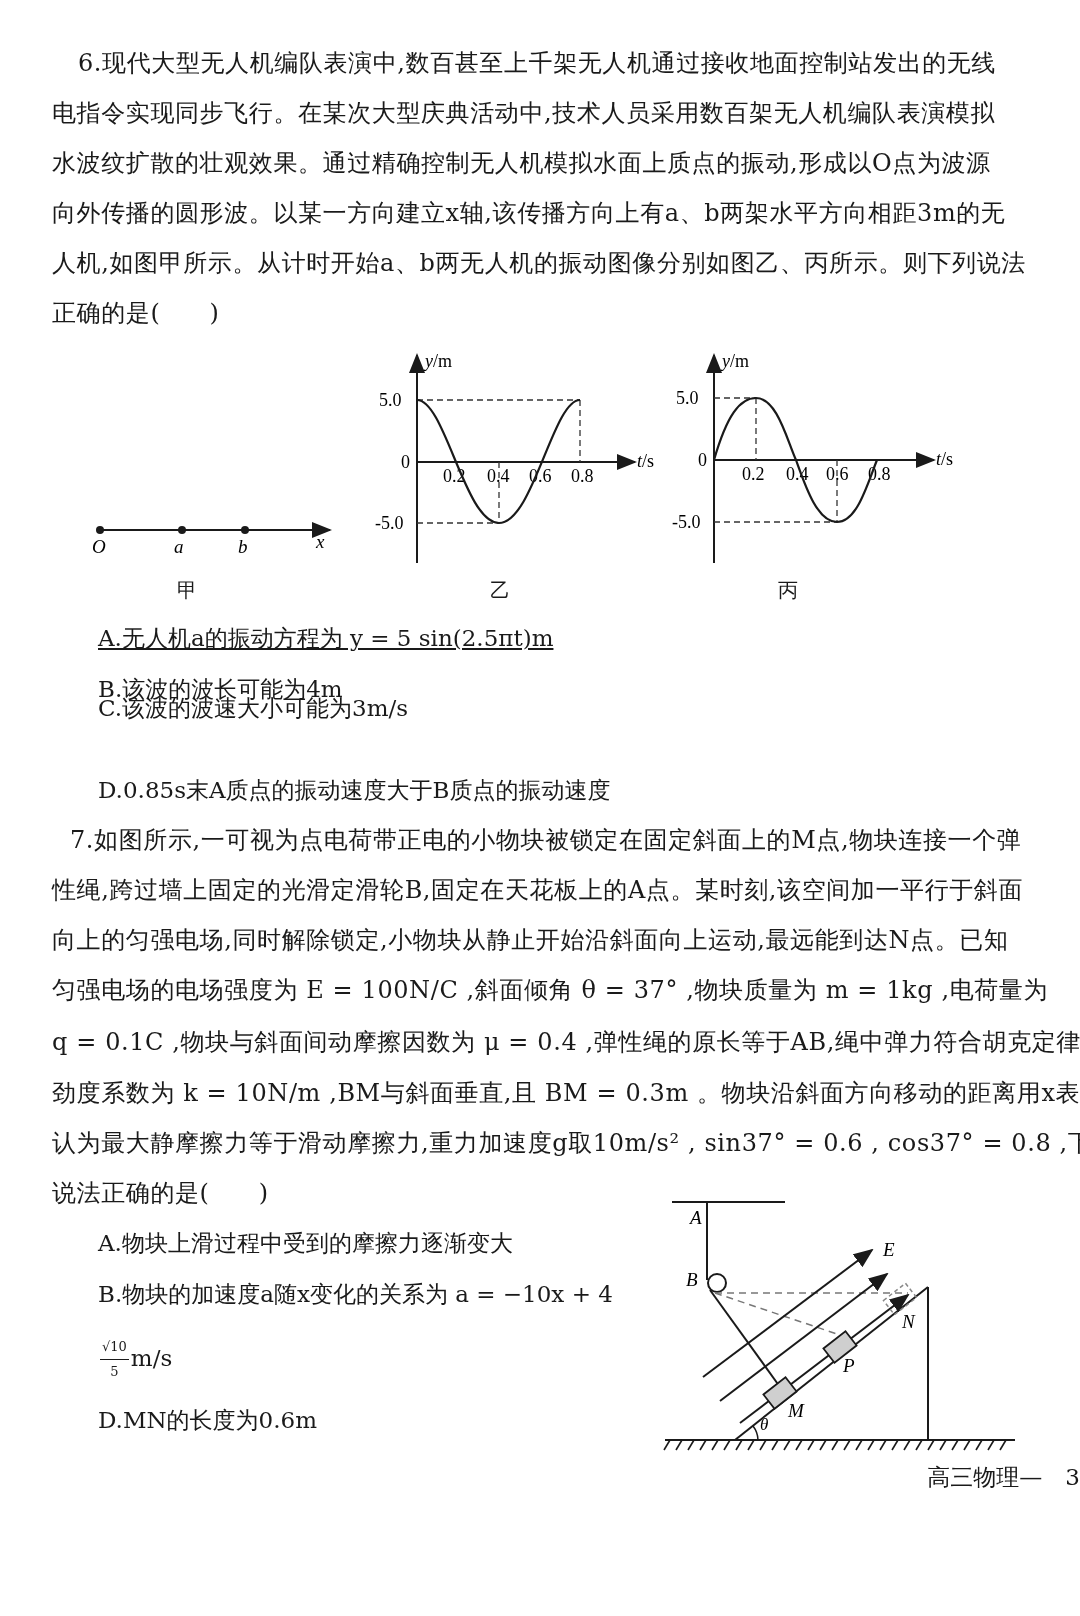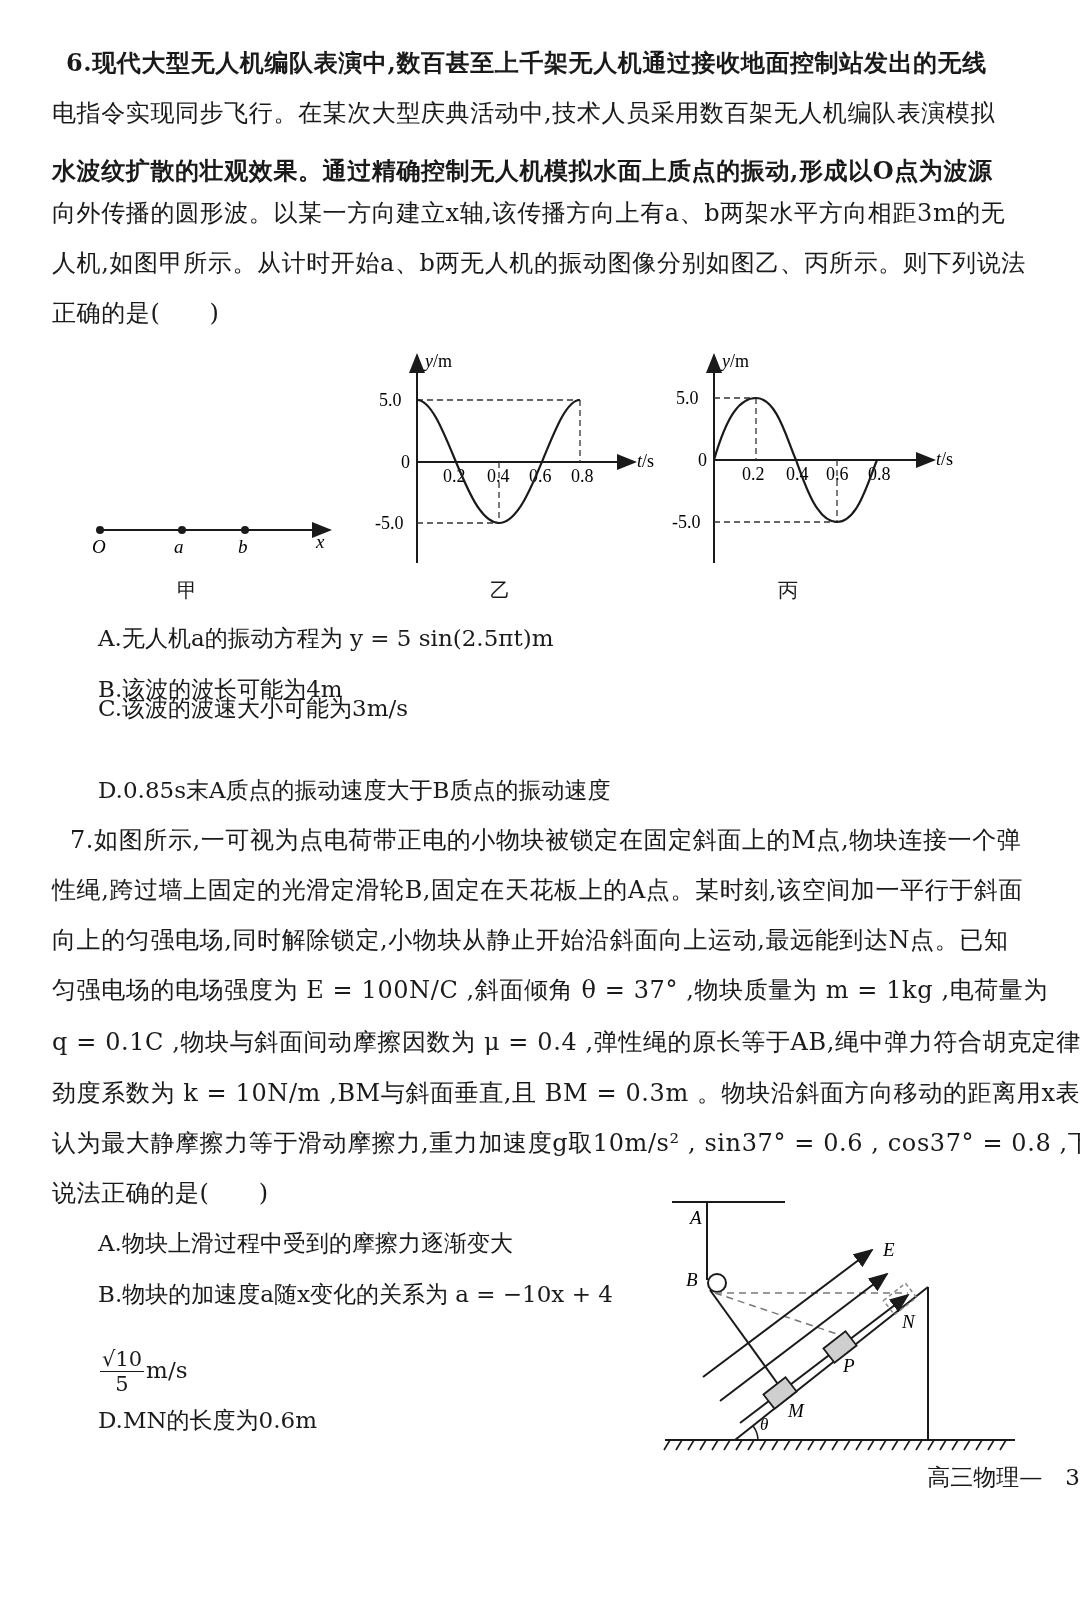--- a/index.html
+++ b/index.html
@@ -4,31 +4,31 @@
 <style>
   html, body { margin:0; padding:0; background:#ffffff; }
   body { width:1080px; height:1616px; position:relative; overflow:hidden;
          font-family:"DejaVu Serif","Liberation Serif",serif; color:#1a1a1a; }
   .line { position:absolute; left:52px; width:975px; font-size:24px; line-height:30px;
           white-space:nowrap; letter-spacing:0.6px; }
   .opt { position:absolute; left:98px; font-size:23px; line-height:30px; white-space:nowrap; }
   .fig { position:absolute; }
   .cap { position:absolute; font-size:20px; }
   svg text { font-family:"Liberation Serif","DejaVu Serif",serif; }
-  .frac { display:inline-block; vertical-align:middle; text-align:center; font-size:21px; line-height:24px; margin:12px 2px; }
+  .frac { display:inline-block; vertical-align:middle; text-align:center; font-size:13px; line-height:24px; margin:0 2px; }
   .frac .num { border-bottom:1.5px solid #1a1a1a; padding:0 2px; display:block; }
   .frac .den { display:block; }
   .footer { position:absolute; top:1462px; left:0; width:1080px; text-align:right; font-size:23px; }
 </style>
 </head>
 <body>
 
-<div class="line" style="top:48px;left:66px;font-weight:bold;">6.现代大型无人机编队表演中,数百甚至上千架无人机通过接收地面控制站发出的无线</div>
+<div class="line" style="top:48px;left:78px;">6.现代大型无人机编队表演中,数百甚至上千架无人机通过接收地面控制站发出的无线</div>
 <div class="line" style="top:98px;">电指令实现同步飞行。在某次大型庆典活动中,技术人员采用数百架无人机编队表演模拟</div>
-<div class="line" style="top:156px;font-weight:bold;">水波纹扩散的壮观效果。通过精确控制无人机模拟水面上质点的振动,形成以O点为波源</div>
+<div class="line" style="top:148px;">水波纹扩散的壮观效果。通过精确控制无人机模拟水面上质点的振动,形成以O点为波源</div>
 <div class="line" style="top:198px;">向外传播的圆形波。以某一方向建立x轴,该传播方向上有a、b两架水平方向相距3m的无</div>
 <div class="line" style="top:248px;">人机,如图甲所示。从计时开始a、b两无人机的振动图像分别如图乙、丙所示。则下列说法</div>
 <div class="line" style="top:298px;">正确的是(　　)</div>
 
 <div class="fig" style="left:90px;top:500px;width:260px;height:110px;">
   <svg width="260" height="110">
     <defs>
         <marker id="arr" markerWidth="10" markerHeight="8" refX="9" refY="4" orient="auto">
           <path d="M0,0 L10,4 L0,8 z" fill="#1a1a1a"></path>
         </marker>
@@ -92,21 +92,21 @@
     <text x="196" y="135" font-size="18">0.8</text>
     <line x1="42" y1="53" x2="84" y2="53" stroke="#333" stroke-dasharray="6,4" stroke-width="1.3"></line>
     <line x1="84" y1="53" x2="84" y2="115" stroke="#333" stroke-dasharray="6,4" stroke-width="1.3"></line>
     <line x1="42" y1="177" x2="165" y2="177" stroke="#333" stroke-dasharray="6,4" stroke-width="1.3"></line>
     <line x1="165" y1="115" x2="165" y2="177" stroke="#333" stroke-dasharray="6,4" stroke-width="1.3"></line>
     <path d="M42,115 C55,70 68,53 84,53 C105,53 115,95 124,115 C133,140 145,177 165,177 C185,177 195,140 205,115" fill="none" stroke="#1a1a1a" stroke-width="2.2"></path>
   </svg>
 </div>
 <div class="cap" style="left:778px;top:577px;">丙</div>
 
-<div class="opt" style="top:623px;">A.无人机a的振动方程为 y = 5 sin(2.5πt)m</div>
+<div class="opt" style="top:623px;text-decoration:underline;">A.无人机a的振动方程为 y = 5 sin(2.5πt)m</div>
 <div class="opt" style="top:674px;text-align:center;">B.该波的波长可能为4m</div>
 <div class="opt" style="top:693px;">C.该波的波速大小可能为3m/s</div>
 <div class="opt" style="top:775px;">D.0.85s末A质点的振动速度大于B质点的振动速度</div>
 
 <div class="line" style="top:825px;left:70px;">7.如图所示,一可视为点电荷带正电的小物块被锁定在固定斜面上的M点,物块连接一个弹</div>
 <div class="line" style="top:875px;">性绳,跨过墙上固定的光滑定滑轮B,固定在天花板上的A点。某时刻,该空间加一平行于斜面</div>
 <div class="line" style="top:925px;">向上的匀强电场,同时解除锁定,小物块从静止开始沿斜面向上运动,最远能到达N点。已知</div>
 <div class="line" style="top:975px;">匀强电场的电场强度为 E = 100N/C ,斜面倾角 θ = 37° ,物块质量为 m = 1kg ,电荷量为</div>
 <div class="line" style="top:1027px;">q = 0.1C ,物块与斜面间动摩擦因数为 μ = 0.4 ,弹性绳的原长等于AB,绳中弹力符合胡克定律,</div>
 <div class="line" style="top:1078px;">劲度系数为 k = 10N/m ,BM与斜面垂直,且 BM = 0.3m 。物块沿斜面方向移动的距离用x表示,</div>

